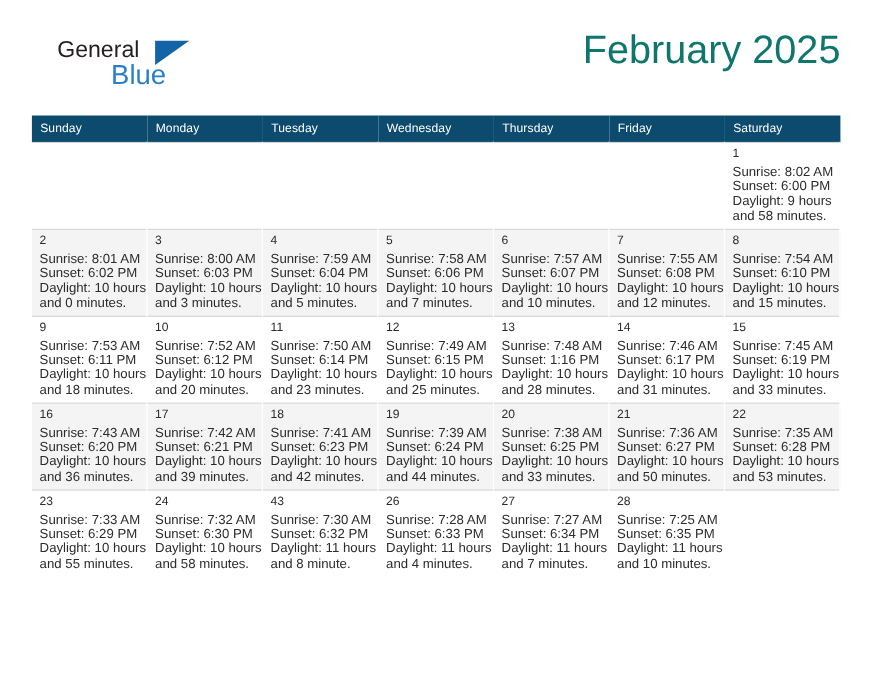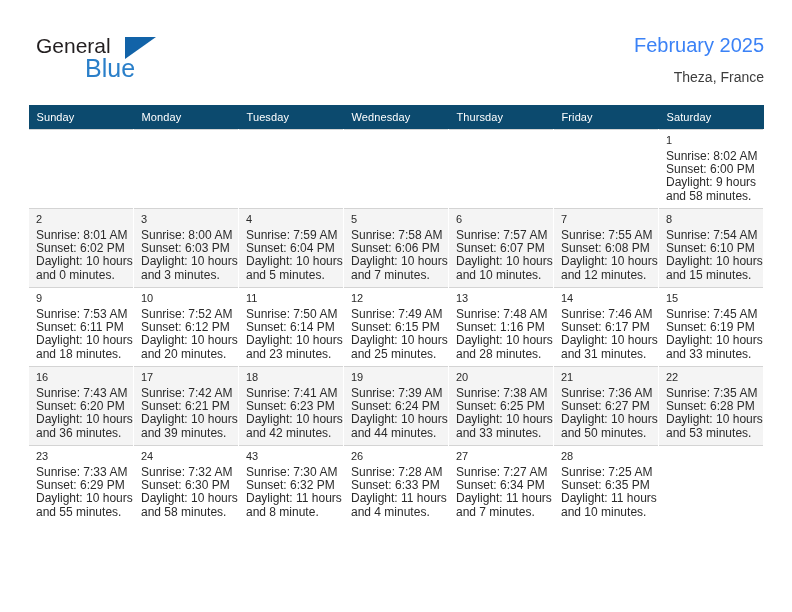--- a/index.html
+++ b/index.html
@@ -18,21 +18,21 @@
   .page {
     position: relative;
     width: 792px;
     height: 612px;
     box-sizing: border-box;
   }
 
   
   .header {
     position: absolute;
-    left: 28px;
+    left: 44px;
     top: 28px;
     right: 28px;
     height: 68px;
   }
   .brand {
     position: absolute;
     left: 0;
     top: 6px;
     width: 180px;
     height: 56px;
@@ -64,23 +64,23 @@
     border-bottom: 22px solid transparent;
   }
 
   .title-block {
     position: absolute;
     right: 0;
     top: 0;
     text-align: right;
   }
   .cal-title {
-    font-size: 20px;
+    font-size: 36px;
     line-height: 34px;
-    color: #3b82f6;
+    color: #0f766e;
     font-weight: normal;
     margin: 0;
     white-space: nowrap;
   }
   .cal-subtitle {
     font-size: 14px;
     line-height: 20px;
     color: #3d3d3d;
     margin: 5px 0 0 0;
     white-space: nowrap;
@@ -149,21 +149,20 @@
   <div class="header">
 
     <div class="brand">
       <span class="brand-general">General</span>
       <span class="brand-triangle"></span>
       <span class="brand-blue">Blue</span>
     </div>
 
     <div class="title-block">
       <h1 class="cal-title">February 2025</h1>
-      <div class="cal-subtitle">Theza, France</div>
     </div>
 
   </div>
 
   <table class="calendar">
     <thead>
       <tr>
         <th>Sunday</th>
         <th>Monday</th>
         <th>Tuesday</th>

